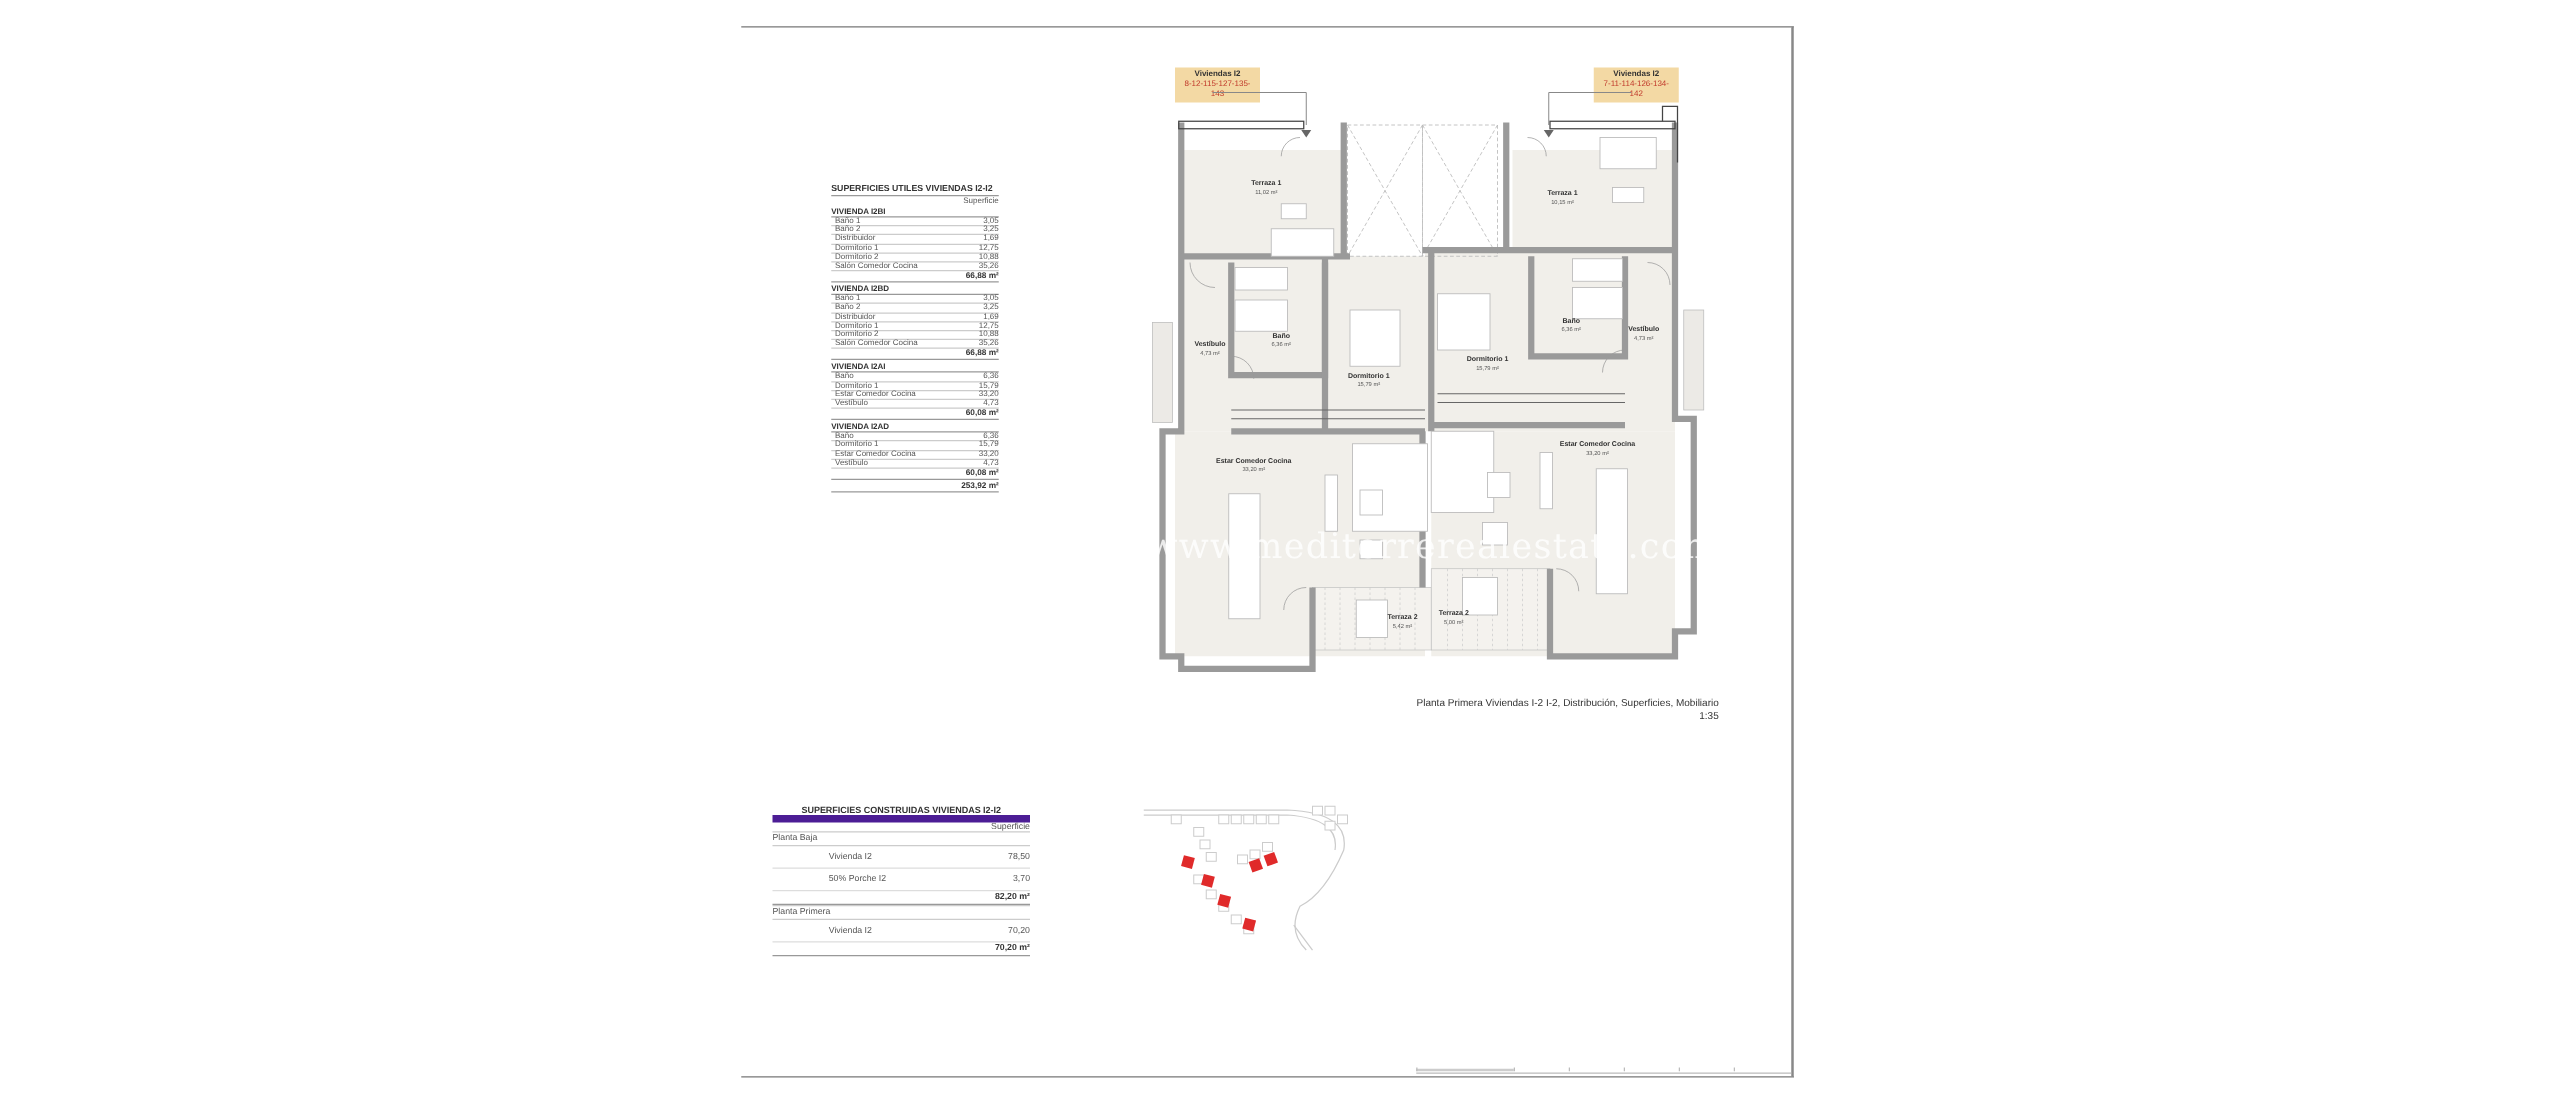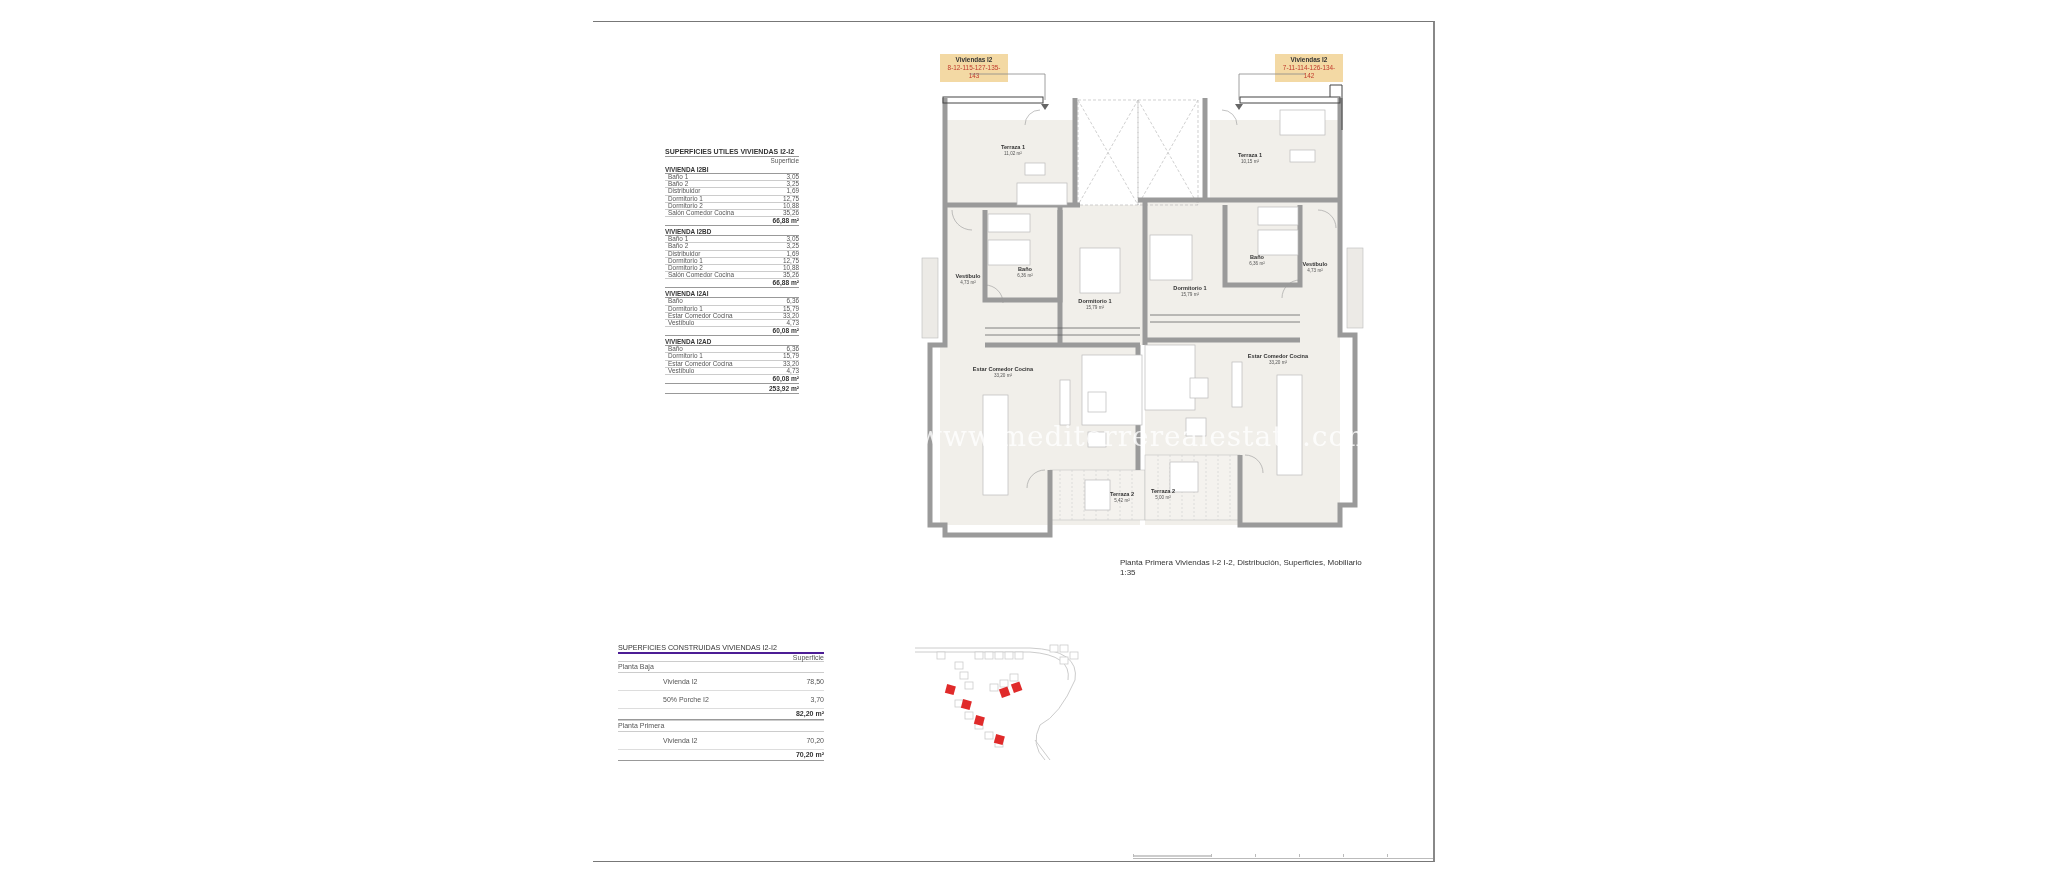--- a/index.html
+++ b/index.html
@@ -12,31 +12,31 @@
   
   .tbl { position:absolute; font-size:6.4px; color:#555; }
   .tbl .title { font-weight:bold; font-size:7px; color:#333; border-bottom:1px solid #999; padding-bottom:1px; }
   .tbl .hdr { text-align:right; font-size:6.4px; color:#555; }
   .tbl .group { font-weight:bold; color:#333; border-bottom:1px solid #999; margin-top:2px; }
   .tbl .row { display:flex; justify-content:space-between; border-bottom:1px solid #ccc; padding-left:3px; line-height:6.2px; }
   .tbl .total { text-align:right; font-weight:bold; color:#333; border-bottom:1px solid #999; font-size:6.6px; line-height:8px; }
   .tbl .grand { text-align:right; font-weight:bold; color:#333; border-bottom:1px solid #999; font-size:6.6px; line-height:9px; }
 
   .tbl2 { position:absolute; left:618px; top:643px; width:206px; font-size:7px; color:#555; }
-  .tbl2 .title { font-weight:normal; color:#333; text-align:left; border-bottom:2px solid #4c1d95; font-size:7.2px; }
+  .tbl2 .title { font-weight:bold; color:#333; text-align:center; border-bottom:6px solid #4c1d95; font-size:7.2px; }
   .tbl2 .hdr { text-align:right; }
   .tbl2 .section { border-top:1px solid #ccc; border-bottom:1px solid #ccc; line-height:10px; }
   .tbl2 .row { display:flex; justify-content:space-between; padding-left:45px; line-height:17px; border-bottom:1px solid #ddd; }
   .tbl2 .total { text-align:right; font-weight:bold; color:#333; line-height:10px; border-bottom:1px solid #999; }
   .label-box { position:absolute; background:#f3d9a4; text-align:center; font-size:6.4px; line-height:8px; padding:2px 4px; }
   .label-box .t { font-weight:bold; color:#333; }
   .label-box .s { color:#c0392b; }
   .room-name { position:absolute; font-size:5.6px; font-weight:bold; color:#333; text-align:center; white-space:nowrap; transform:translateX(-50%); }
   .room-area { position:absolute; font-size:4.6px; color:#555; text-align:center; white-space:nowrap; transform:translateX(-50%); }
-  .caption { position:absolute; left:1120px; top:558px; width:255px; text-align:left; font-size:8px; color:#333; line-height:10px; }
+  .caption { position:absolute; left:1120px; top:558px; width:255px; text-align:right; font-size:8px; color:#333; line-height:10px; }
   .watermark { position:absolute; left:918px; top:420px; font-family:"DejaVu Serif", serif; font-size:28px; color:rgba(255,255,255,0.8); letter-spacing:1px; }
 </style>
 </head>
 <body>
 
 <div class="sheet"></div>
 <div class="tick-bar">
   <div class="solid"></div>
   <div class="seg" style="left:0"></div>
   <div class="seg" style="left:78px"></div>

